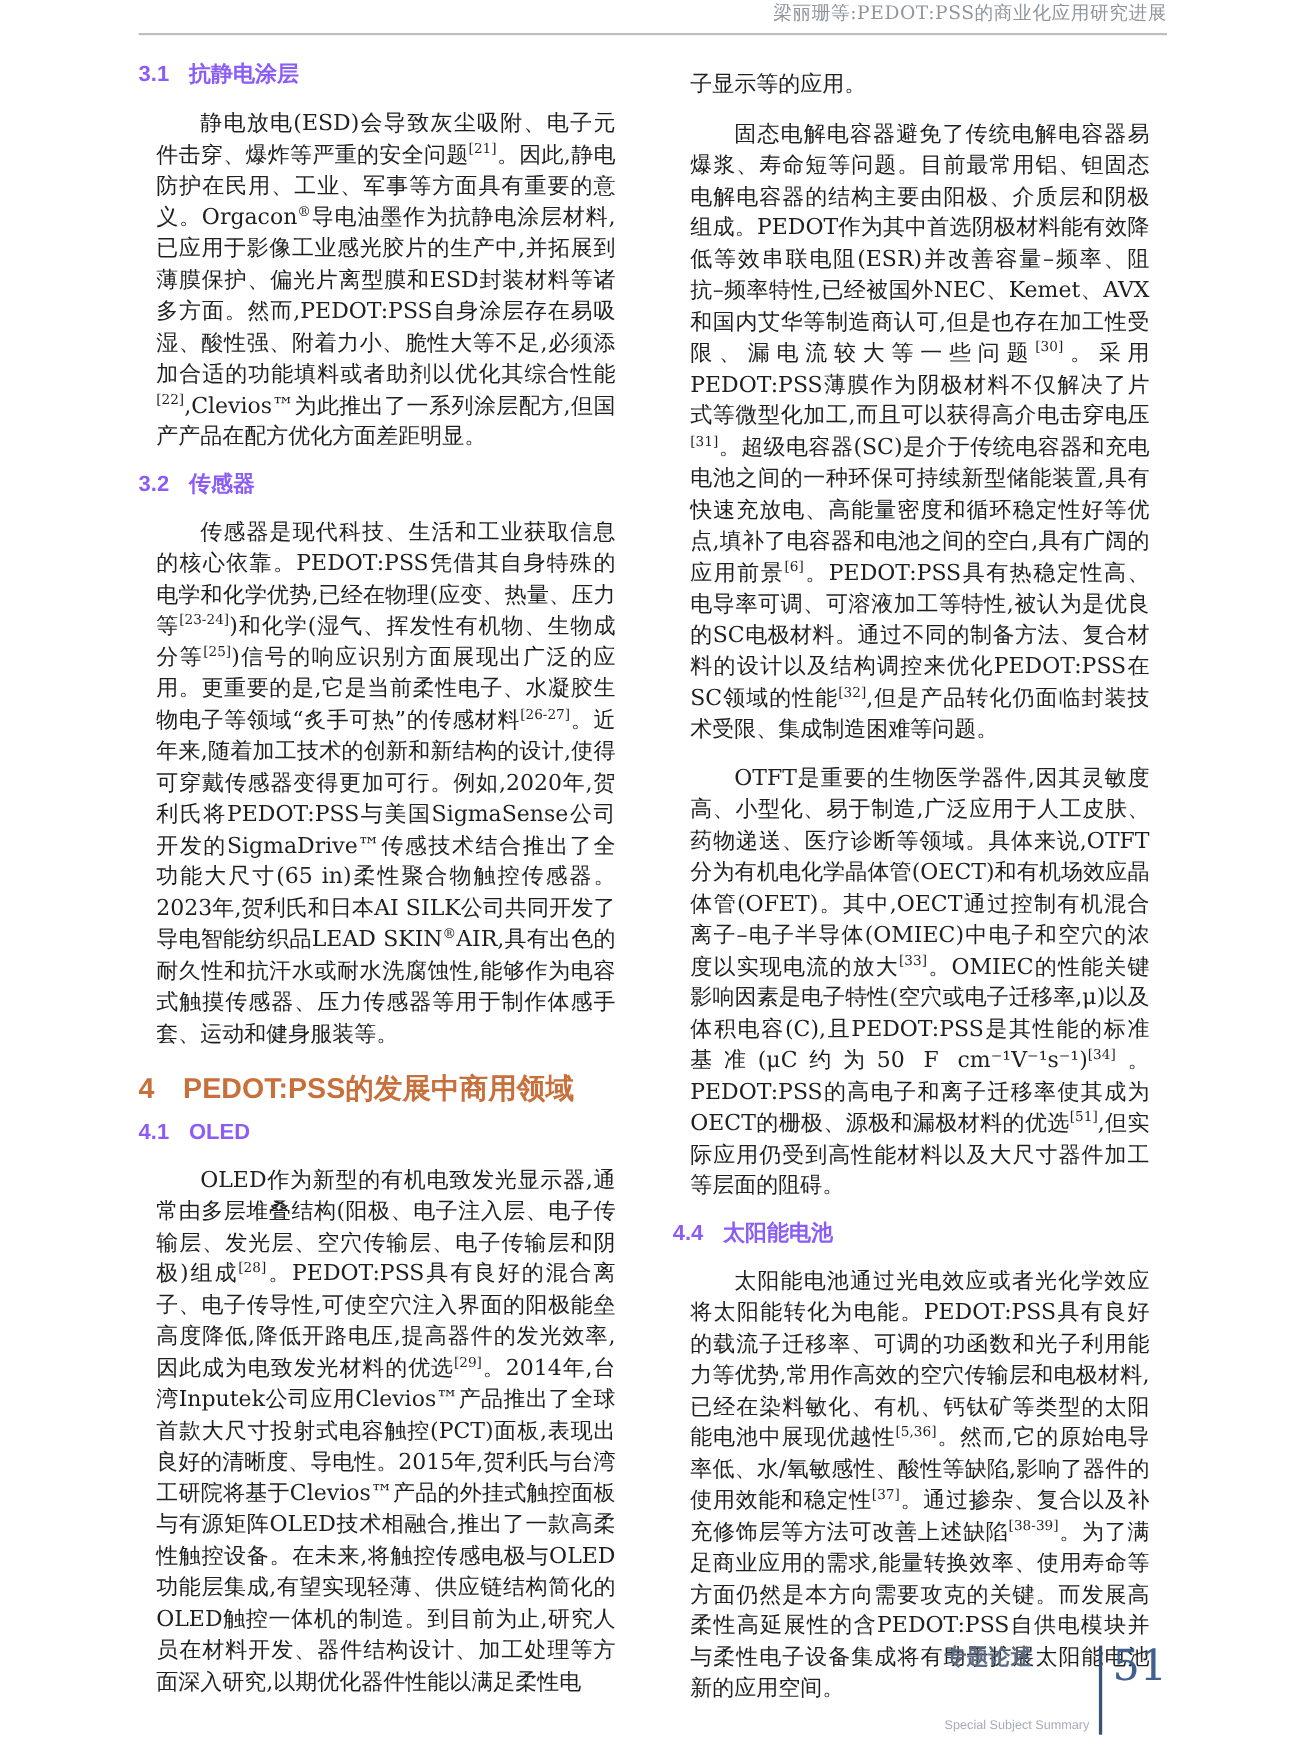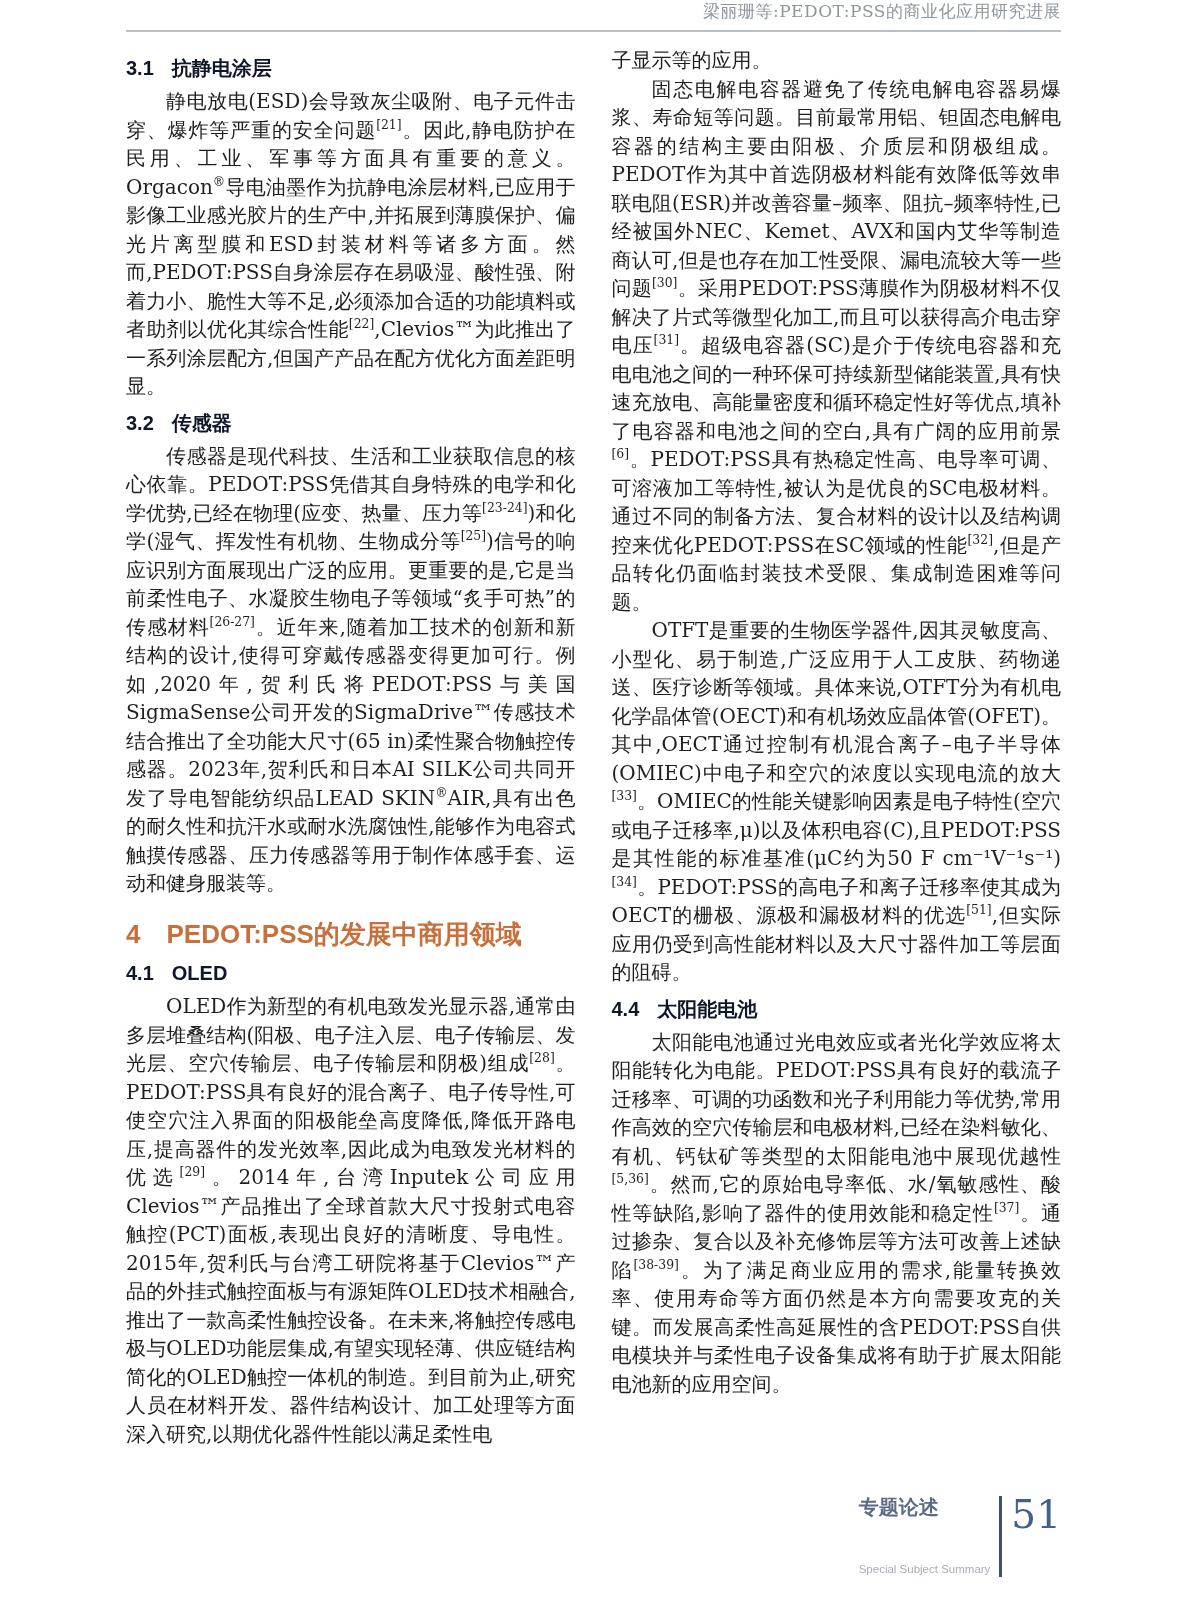--- a/index.html
+++ b/index.html
@@ -38,26 +38,26 @@
     color:#c8703c;
     margin:20px 0 10px 0;
   }
   .col .sec-h1:first-child{margin-top:2px;}
   .sec-h1 .sec-num{margin-right:26px;}
   .sec-h2{
     font-family:"Liberation Sans","DejaVu Sans",sans-serif;
     font-weight:bold;
     font-size:20px;
     line-height:1.3;
-    color:#0f172a;
+    color:#8b5cf6;
     margin:9px 0 6px 0;
   }
   .sec-h2 .sec-num{margin-right:18px;}
   p.para{
-    margin:0;
+    margin:16px;
     font-size:20px;
     line-height:28.5px;
     text-align:justify;
     text-indent:2em;
     overflow-wrap:break-word;
   }
   p.para.cont{text-indent:0;}
   p.para sup{
     font-size:0.62em;
     line-height:0;

